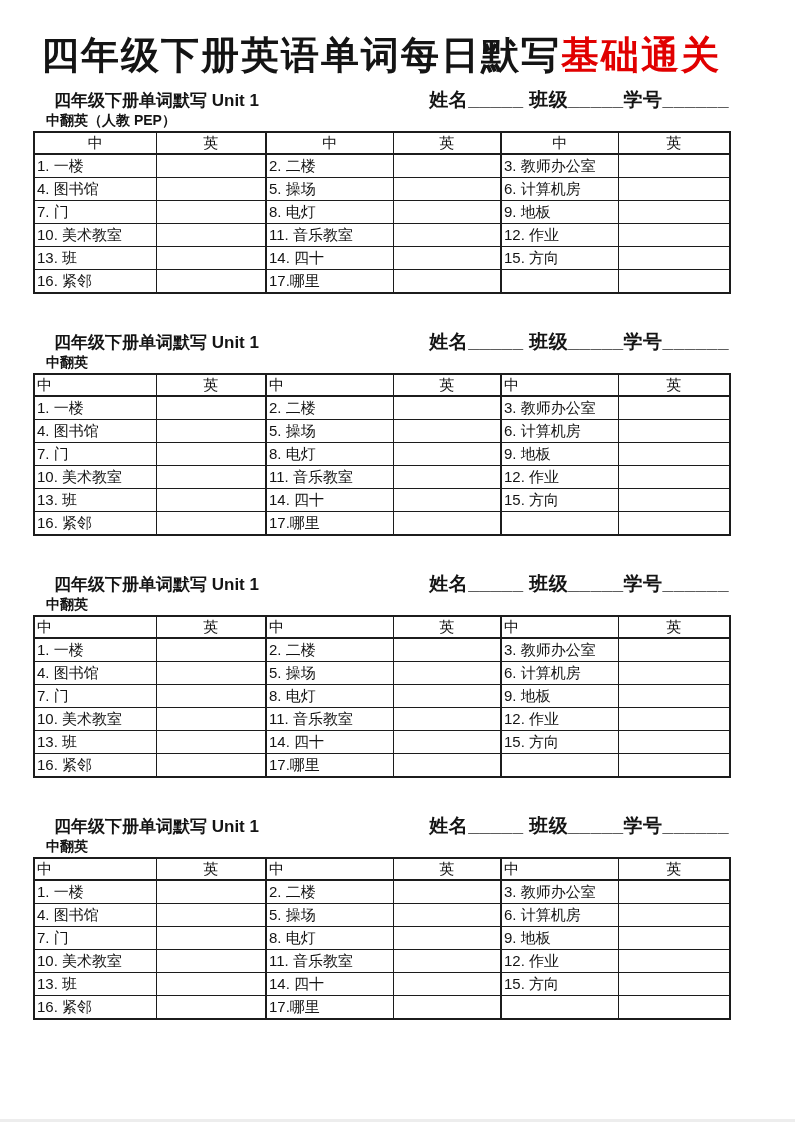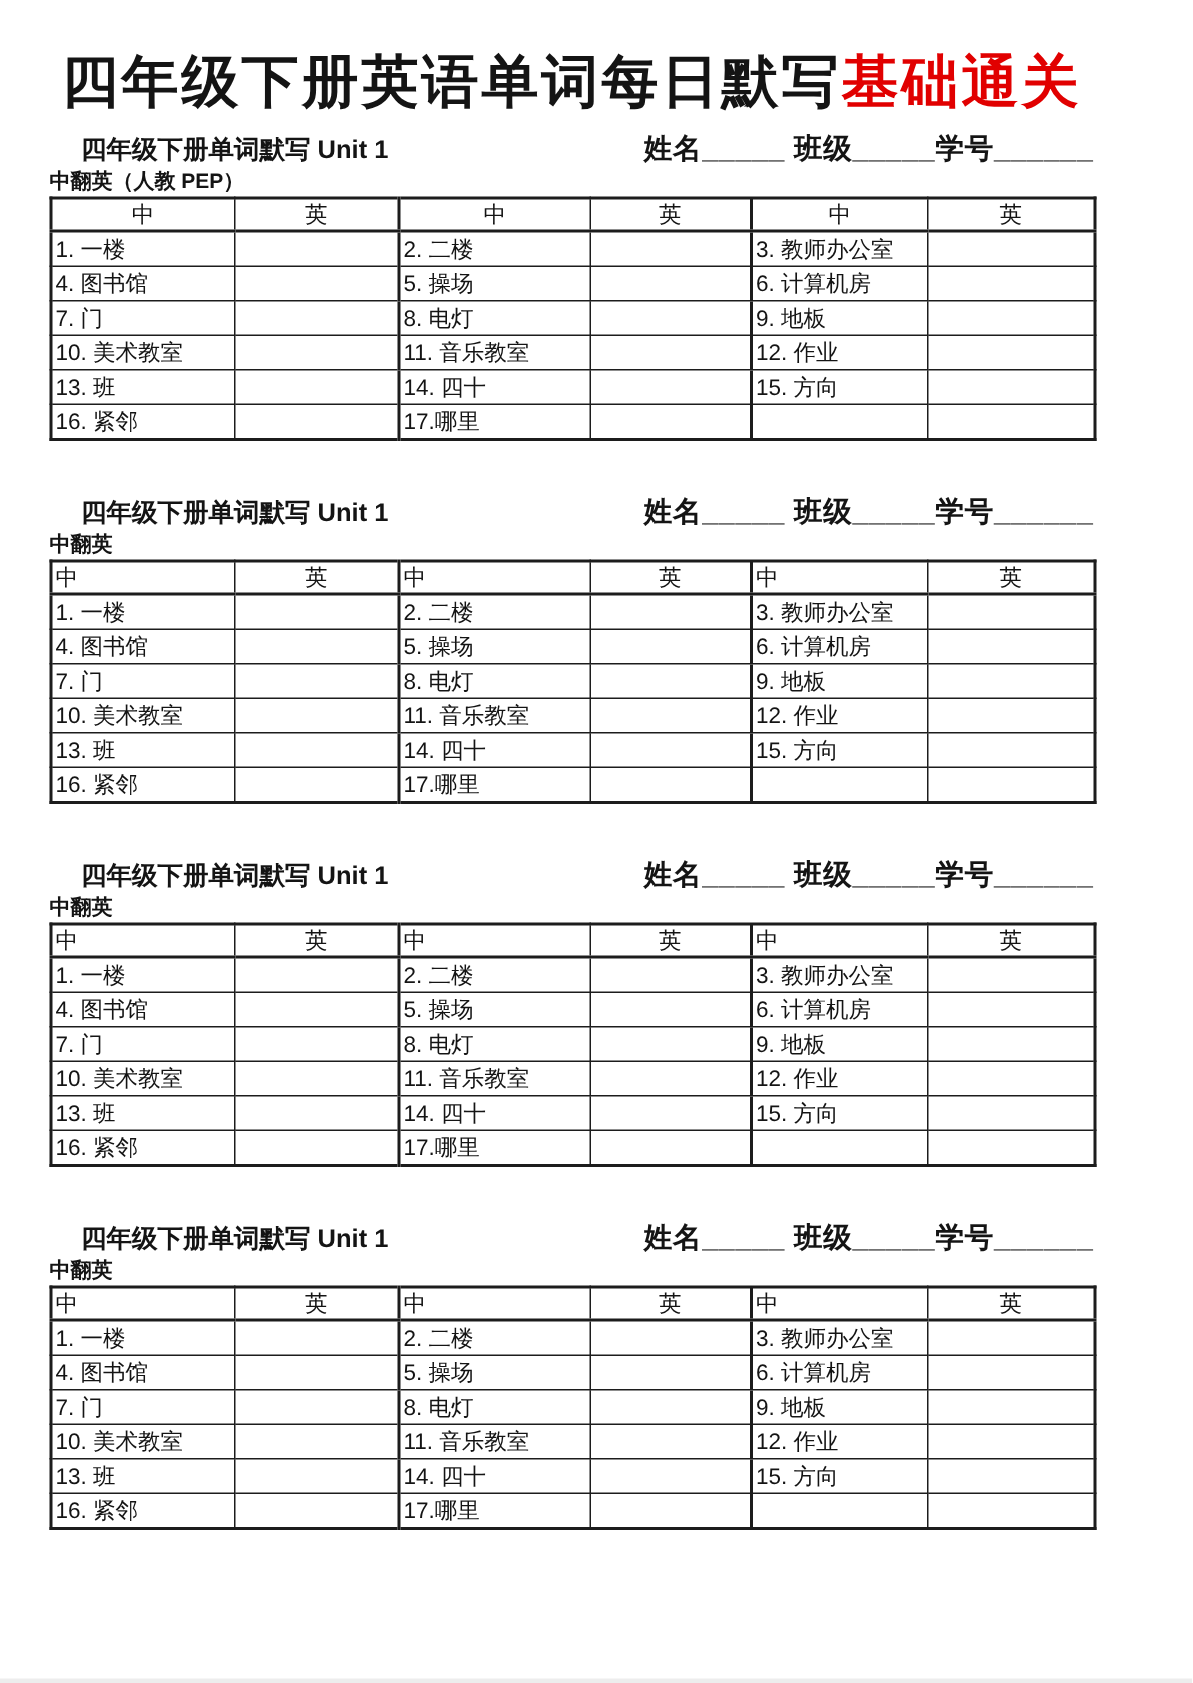--- a/index.html
+++ b/index.html
@@ -47,21 +47,21 @@
   .info-blanks {
     font-size: 19px;
     letter-spacing: 0.5px;
     white-space: nowrap;
   }
   .sec-subtitle {
     font-size: 14px;
     font-weight: 700;
     height: 17px;
     line-height: 17px;
-    margin: 2px 0 2px 0;
+    margin: 2px 0 2px 13px;
   }
   
   table.dict-table {
     border-collapse: collapse;
     table-layout: fixed;
     width: 696px;
     border: 2px solid #1c1c1c;
   }
   .dict-table col.c0 { width: 122px; }
   .dict-table col.c1 { width: 110px; }

